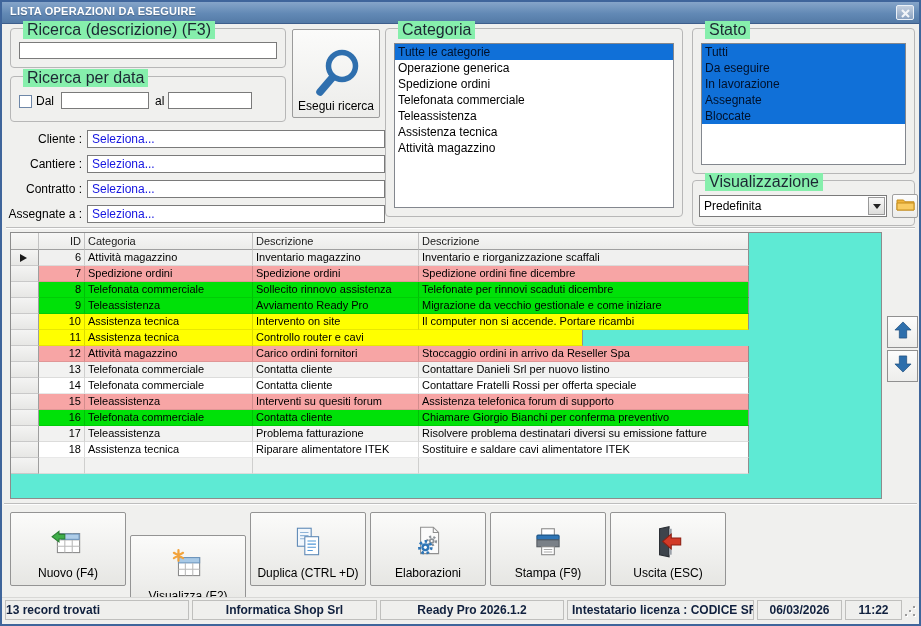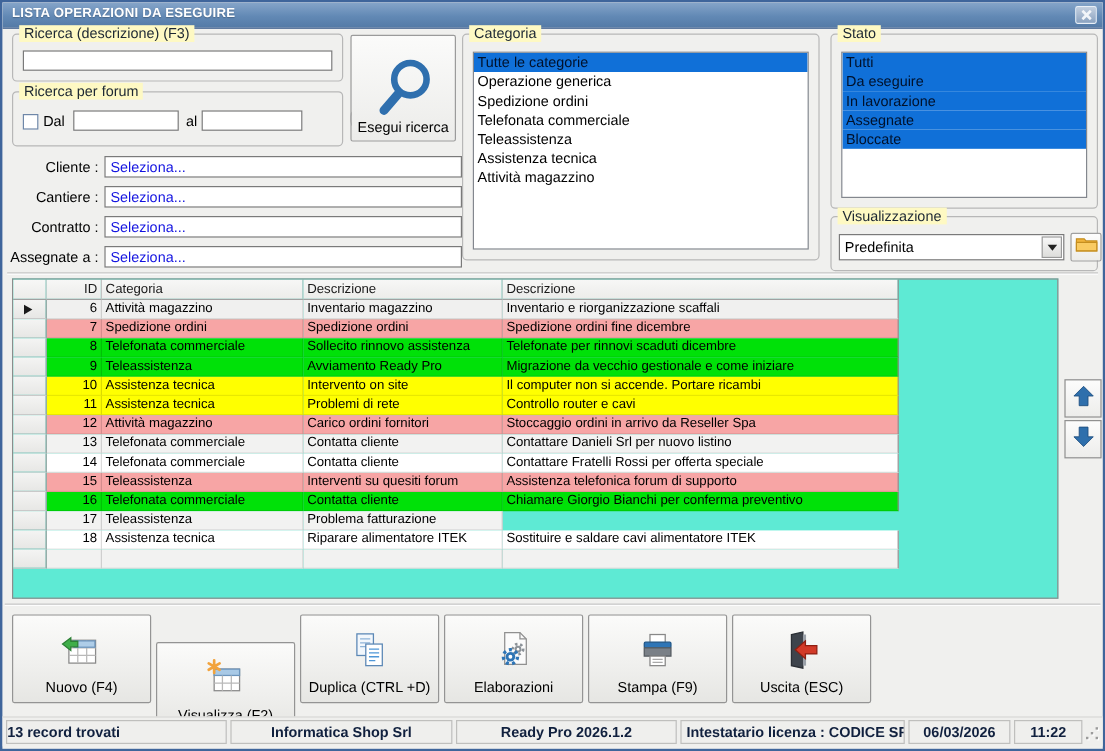--- a/index.html
+++ b/index.html
@@ -5,21 +5,21 @@
   html,body{margin:0;padding:0;background:#D4D0C8;}
   *{box-sizing:border-box;font-family:"Liberation Sans","DejaVu Sans",sans-serif;}
   .window{position:relative;width:921px;height:626px;border:2px solid #3F659B;background:#F0F0EE;overflow:hidden;}
   .titlebar{position:absolute;left:0;top:0;right:0;height:22px;
     background:linear-gradient(#86A5C9,#6289B5 55%,#547AA6);border-bottom:1px solid #3D5E8C;}
   .titletext{position:absolute;left:8px;top:3px;font-size:11px;font-weight:bold;color:#FFFFFF;letter-spacing:.2px;text-shadow:0 1px 1px rgba(0,0,0,.25);}
   .closebtn{position:absolute;right:5px;top:3px;width:18px;height:15px;border:1px solid #EAF0F7;border-radius:2px;
     background:linear-gradient(#C3CFDF,#8AA2C0);display:flex;align-items:center;justify-content:center;cursor:pointer;}
   
   .group{position:absolute;border:1px solid #B7B7B7;border-radius:4px;}
-  .group>.legend{position:absolute;top:-8px;left:5px;background:#fef9c3;padding:0 4px;font-size:12px;color:#1C2733;}
+  .group>.legend{position:absolute;top:-8px;left:12px;background:#86efac;padding:0 4px;font-size:16px;color:#1C2733;}
   .tinput{border:1px solid #7A7A7A;background:#FFFFFF;height:17px;font-size:12px;padding:0 3px;}
   .g-desc{left:8px;top:26px;width:276px;height:40px;}
   .g-desc input{position:absolute;left:8px;top:13px;width:258px;}
   .g-date{left:8px;top:74px;width:276px;height:46px;}
   .chk{position:absolute;left:8px;top:18px;width:13px;height:13px;border:1px solid #6E87A8;background:#fff;}
   .lbl-dal{position:absolute;left:25px;top:17px;font-size:12px;color:#000;}
   .inp-from{position:absolute;left:50px;top:15px;width:88px;}
   .lbl-al{position:absolute;left:144px;top:17px;font-size:12px;color:#000;}
   .inp-to{position:absolute;left:157px;top:15px;width:84px;}
   .calbtn{position:absolute;left:245px;top:12px;width:25px;height:20px;border:1px solid #A5A5A5;border-radius:8px;
@@ -95,21 +95,21 @@
       </span>
     </div>
   </div>
 
   <div class="group g-desc">
     <span class="legend">Ricerca (descrizione) (F3)</span>
     <input class="tinput" value="" style="">
   </div>
 
   <div class="group g-date">
-    <span class="legend">Ricerca per forum</span>
+    <span class="legend">Ricerca per data</span>
     <div class="chk"></div>
     <span class="lbl-dal">Dal</span>
     <input class="tinput inp-from" value="" style="">
     <span class="lbl-al">al</span>
     <input class="tinput inp-to" value="" style="">
     <div class="calbtn">
       <span>
         <svg width="18" height="18" viewBox="0 0 20 20">
           <rect x="2.5" y="3.5" width="15" height="13.5" rx="1.5" fill="#fff" stroke="#A9A9A9"></rect>
           <rect x="3.2" y="4.2" width="13.6" height="3" fill="#D6564A"></rect>
@@ -236,21 +236,20 @@
           <div class="cell rowhdr w-rh"></div>
           <div class="cell w-id">10</div>
           <div class="cell w-cat">Assistenza tecnica</div>
           <div class="cell w-d1">Intervento on site</div>
           <div class="cell w-d2">Il computer non si accende. Portare ricambi</div>
         </div>
         <div class="grid-row row-yellow">
           <div class="cell rowhdr w-rh"></div>
           <div class="cell w-id">11</div>
           <div class="cell w-cat">Assistenza tecnica</div>
-          <div class="cell w-d1">Problemi di rete</div>
           <div class="cell w-d2">Controllo router e cavi</div>
         </div>
         <div class="grid-row row-pink">
           <div class="cell rowhdr w-rh"></div>
           <div class="cell w-id">12</div>
           <div class="cell w-cat">Attività magazzino</div>
           <div class="cell w-d1">Carico ordini fornitori</div>
           <div class="cell w-d2">Stoccaggio ordini in arrivo da Reseller Spa</div>
         </div>
         <div class="grid-row row-stripe">
@@ -279,20 +278,21 @@
           <div class="cell w-id">16</div>
           <div class="cell w-cat">Telefonata commerciale</div>
           <div class="cell w-d1">Contatta cliente</div>
           <div class="cell w-d2">Chiamare Giorgio Bianchi per conferma preventivo</div>
         </div>
         <div class="grid-row row-stripe">
           <div class="cell rowhdr w-rh"></div>
           <div class="cell w-id">17</div>
           <div class="cell w-cat">Teleassistenza</div>
           <div class="cell w-d1">Problema fatturazione</div>
+          <div class="cell w-d2">Risolvere problema destinatari diversi su emissione fatture</div>
         </div>
         <div class="grid-row row-white">
           <div class="cell rowhdr w-rh"></div>
           <div class="cell w-id">18</div>
           <div class="cell w-cat">Assistenza tecnica</div>
           <div class="cell w-d1">Riparare alimentatore ITEK</div>
           <div class="cell w-d2">Sostituire e saldare cavi alimentatore ITEK</div>
         </div>
         <div class="grid-row row-stripe">
           <div class="cell rowhdr w-rh"></div>

